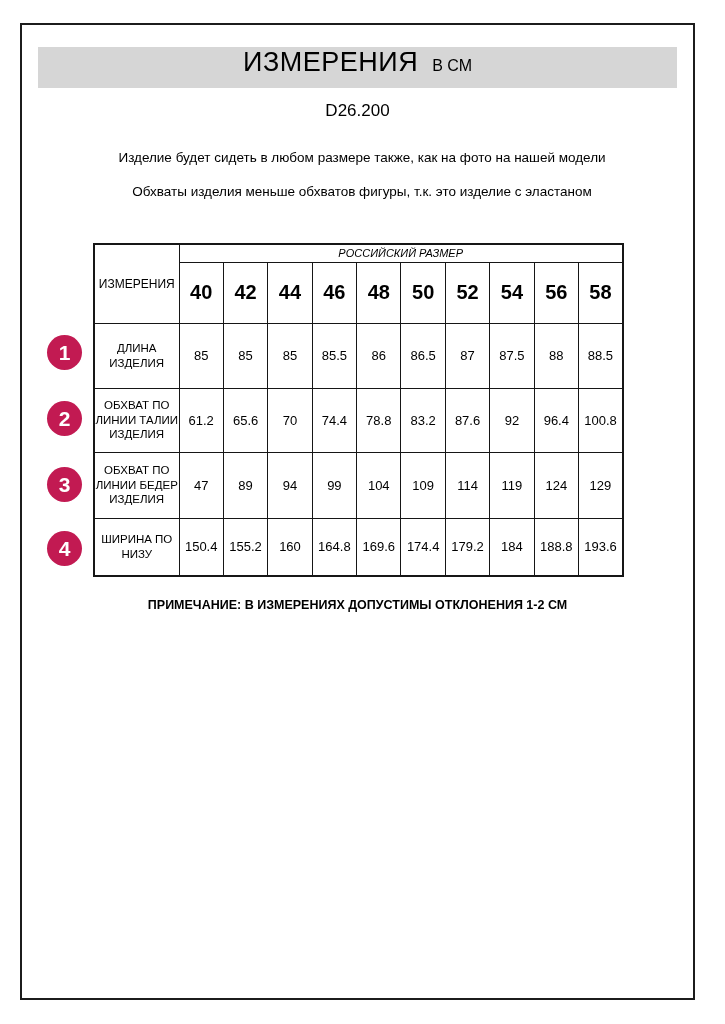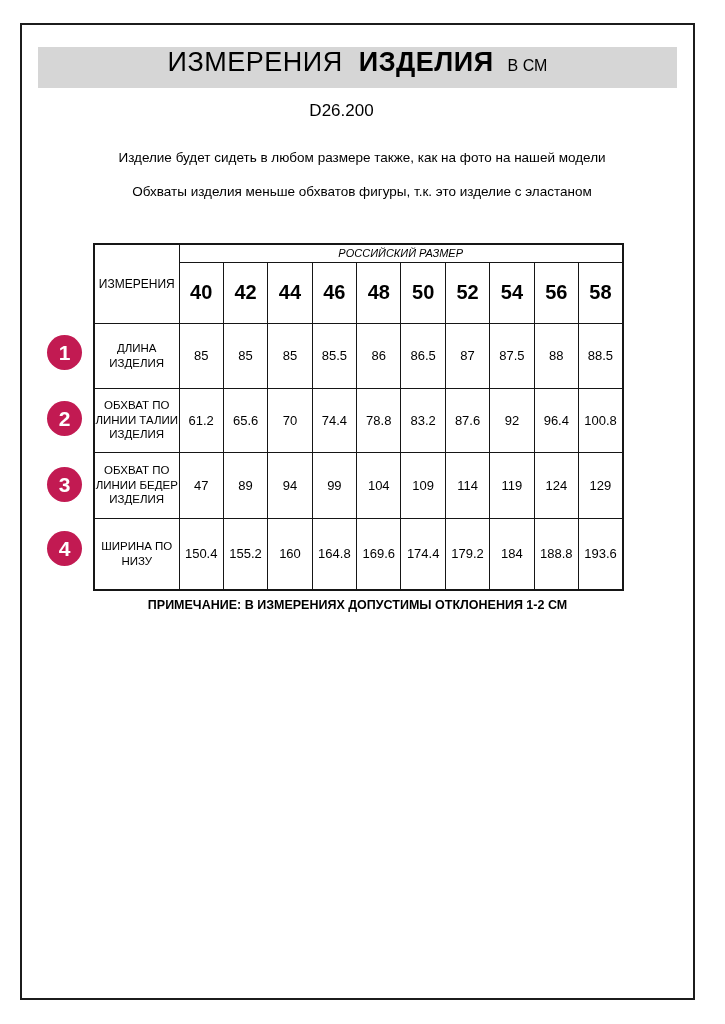--- a/index.html
+++ b/index.html
@@ -15,21 +15,21 @@
   }
   .title-bar {
     position:absolute; left:38px; top:47px; width:639px; height:41px;
     background:var(--title-bar, #d6d6d6);
     display:flex; align-items:baseline; justify-content:center;
   }
   .title-word1 { font-size:27px; font-weight:normal; letter-spacing:0.5px; }
   .title-word2 { font-size:27px; font-weight:bold; letter-spacing:0.5px; margin-left:16px; }
   .title-unit  { font-size:16px; font-weight:normal; margin-left:14px;text-align:center; }
   .product-code {
-    position:absolute; left:4px; top:101px; width:675px;
+    position:absolute; left:20px; top:101px; width:675px;
     text-align:center; font-size:17px;
   }
   .intro {
     position:absolute; left:82px; width:560px;
     text-align:center; font-size:13.5px; line-height:1.5;
   }
   .intro-1 { top:148px; }
   .intro-2 { top:182px; }
   .size-table {
     position:absolute; left:93px; top:243px;
@@ -43,21 +43,21 @@
   col.col-measure { width:85px; }
   col.col-size { width:44.4px; }
   .group-header-cell { height:18px; font-size:11px;font-style:italic; }
   .size-header-row th { height:61px; font-size:20px; font-weight:bold; }
   .measure-header-cell { font-size:12px; }
   .row-label { font-size:11.5px; line-height:1.3; padding:0 5px; }
   .value-cell { font-size:13px; }
   .row-h1 { height:65px; }
   .row-h2 { height:64px; }
   .row-h3 { height:66px;padding-left:29px; }
-  .row-h4 { height:72px; }
+  .row-h4 { height:58px; }
   .badge {
     position:absolute; left:47px; width:35px; height:35px; border-radius:50%;
     background:var(--badge, #c21a52); color:#ffffff;
     display:flex; align-items:center; justify-content:center;
     font-size:21px; font-weight:bold;
   }
   .badge-1 { top:335px; }
   .badge-2 { top:401px; }
   .badge-3 { top:467px; }
   .badge-4 { top:531px; }
@@ -66,21 +66,20 @@
     text-align:center; font-size:12.5px; font-weight:bold;
   }
 </style>
 </head>
 <body>
 
 <div class="page-frame"></div>
 
 <div class="title-bar">
   <span class="title-word1">ИЗМЕРЕНИЯ</span>
-  <span class="title-word2">ИЗДЕЛИЯ</span>
   <span class="title-unit">В СМ</span>
 </div>
 
 <div class="product-code">D26.200</div>
 
 <div class="intro intro-1">Изделие будет сидеть в любом размере также, как на фото на нашей модели</div>
 <div class="intro intro-2">Обхваты изделия меньше обхватов фигуры, т.к. это изделие с эластаном</div>
 
 <table class="size-table">
   <colgroup>

